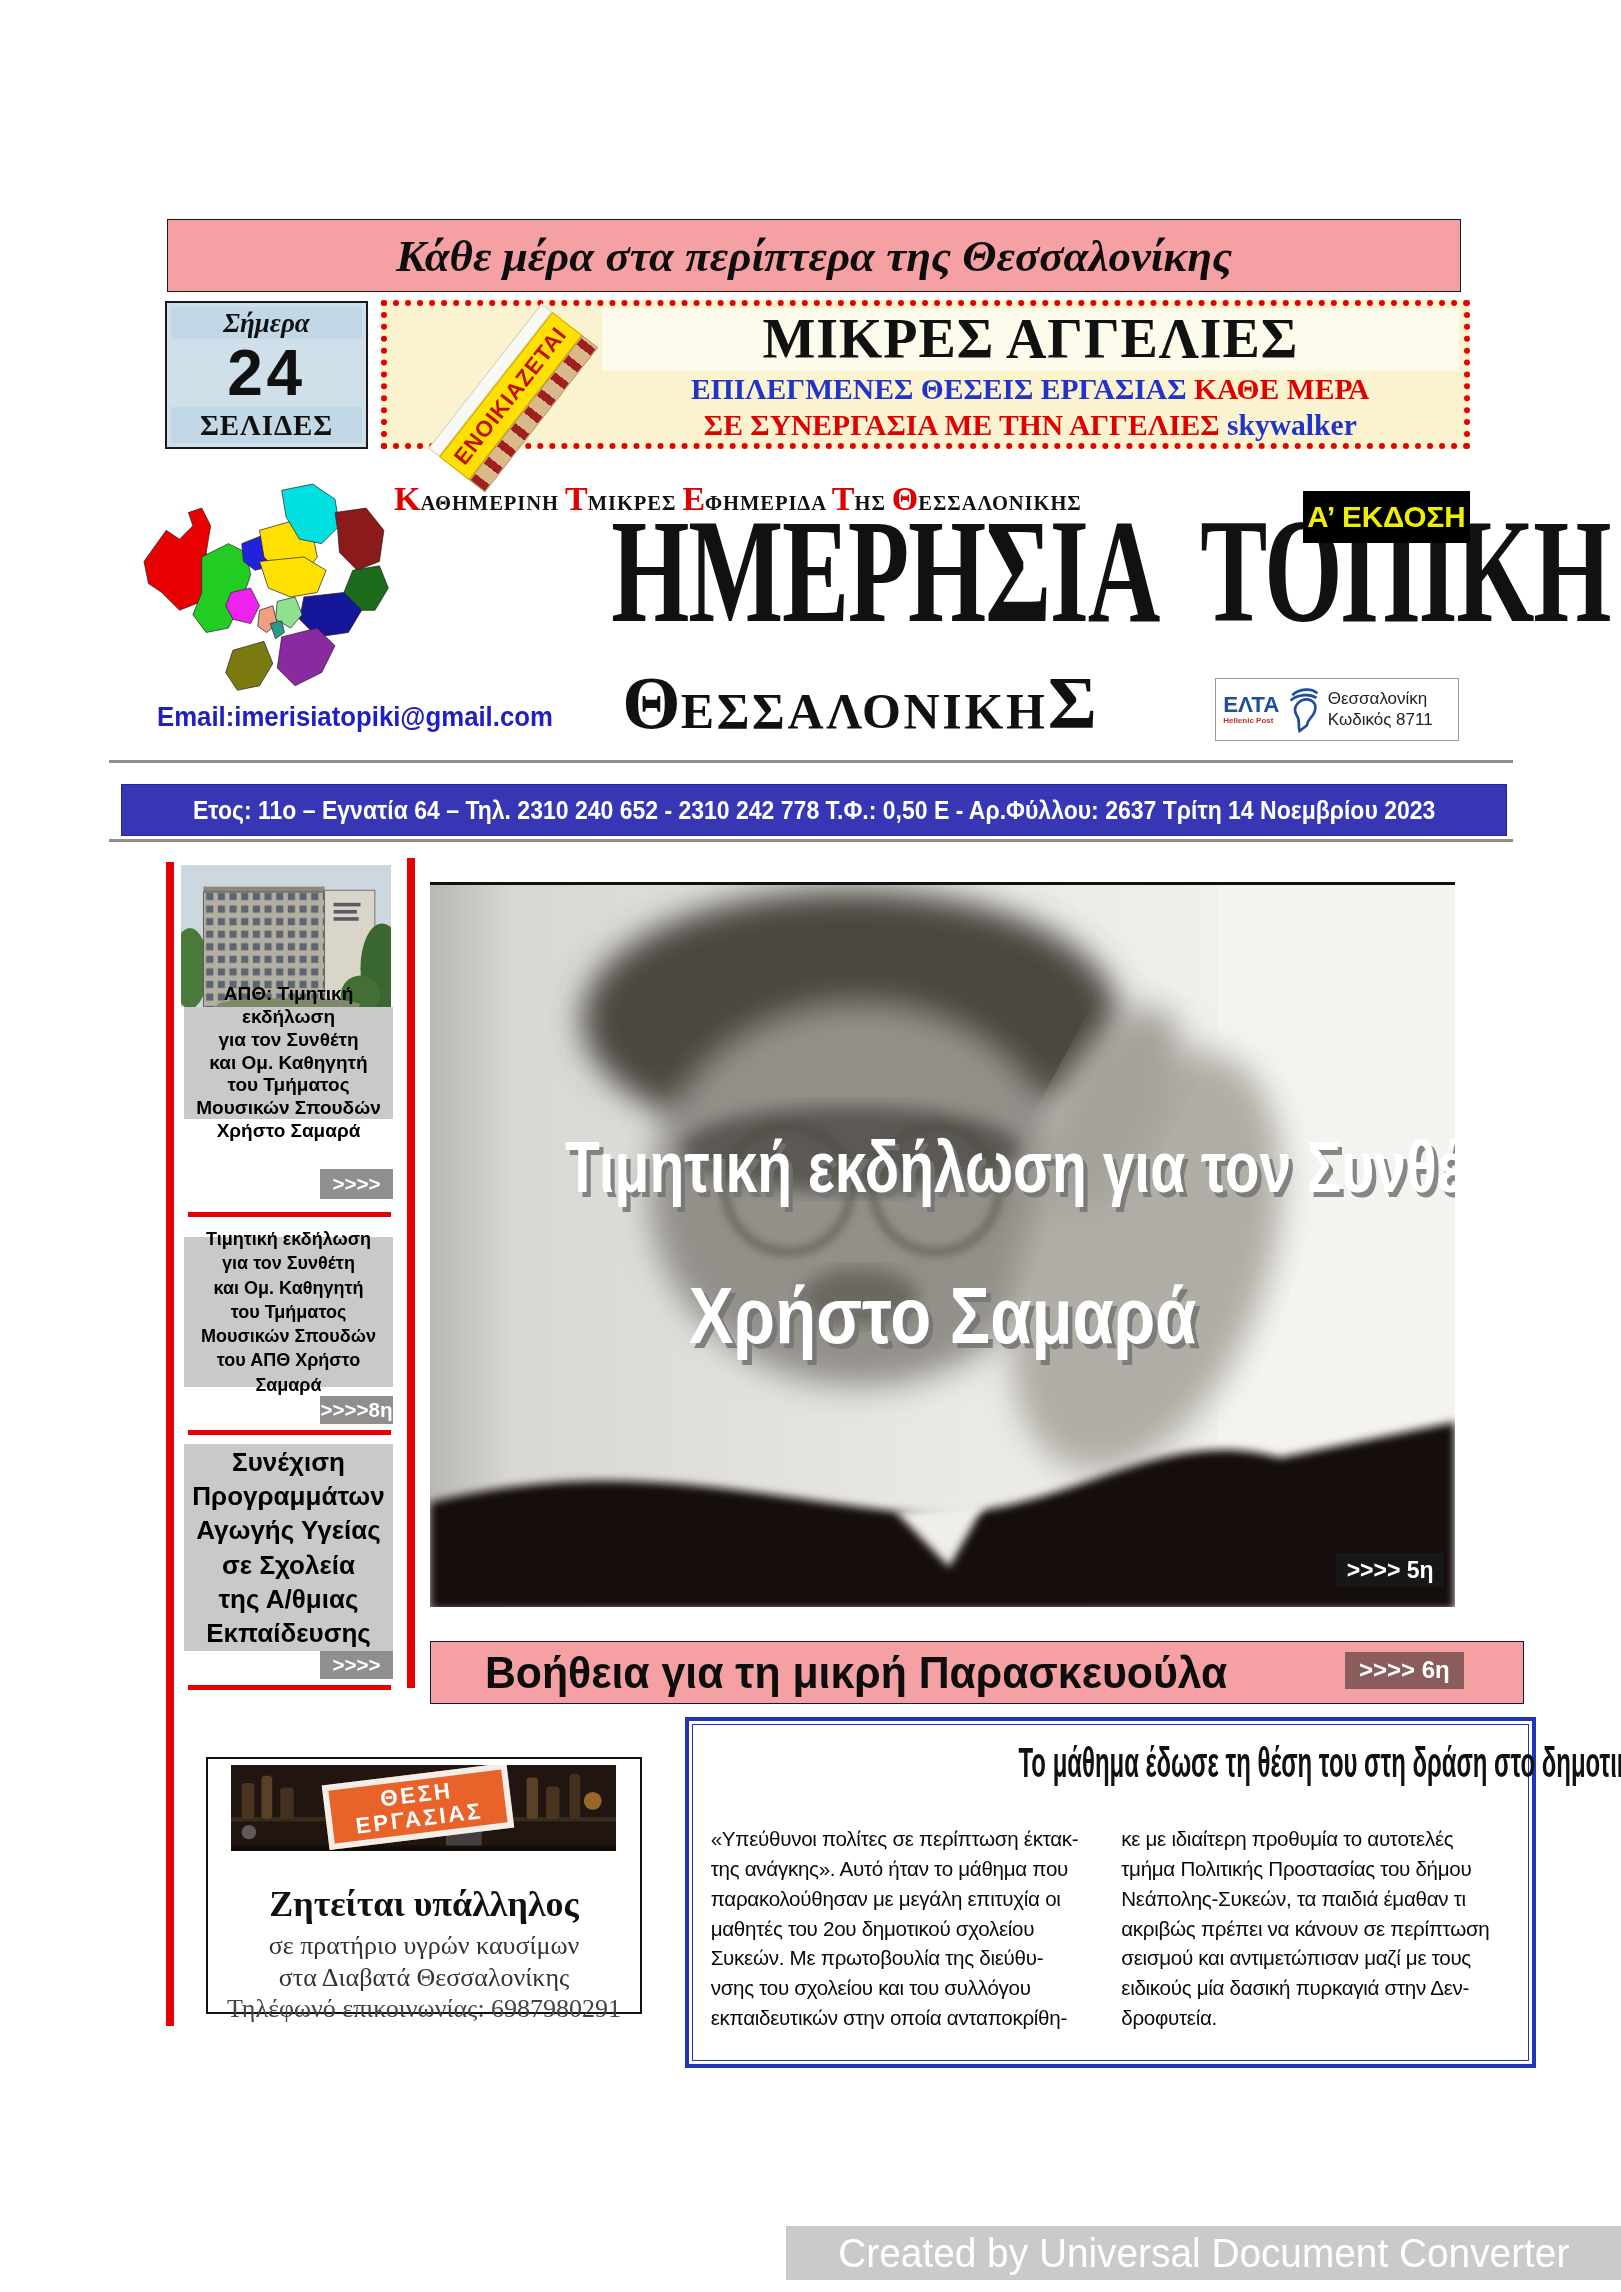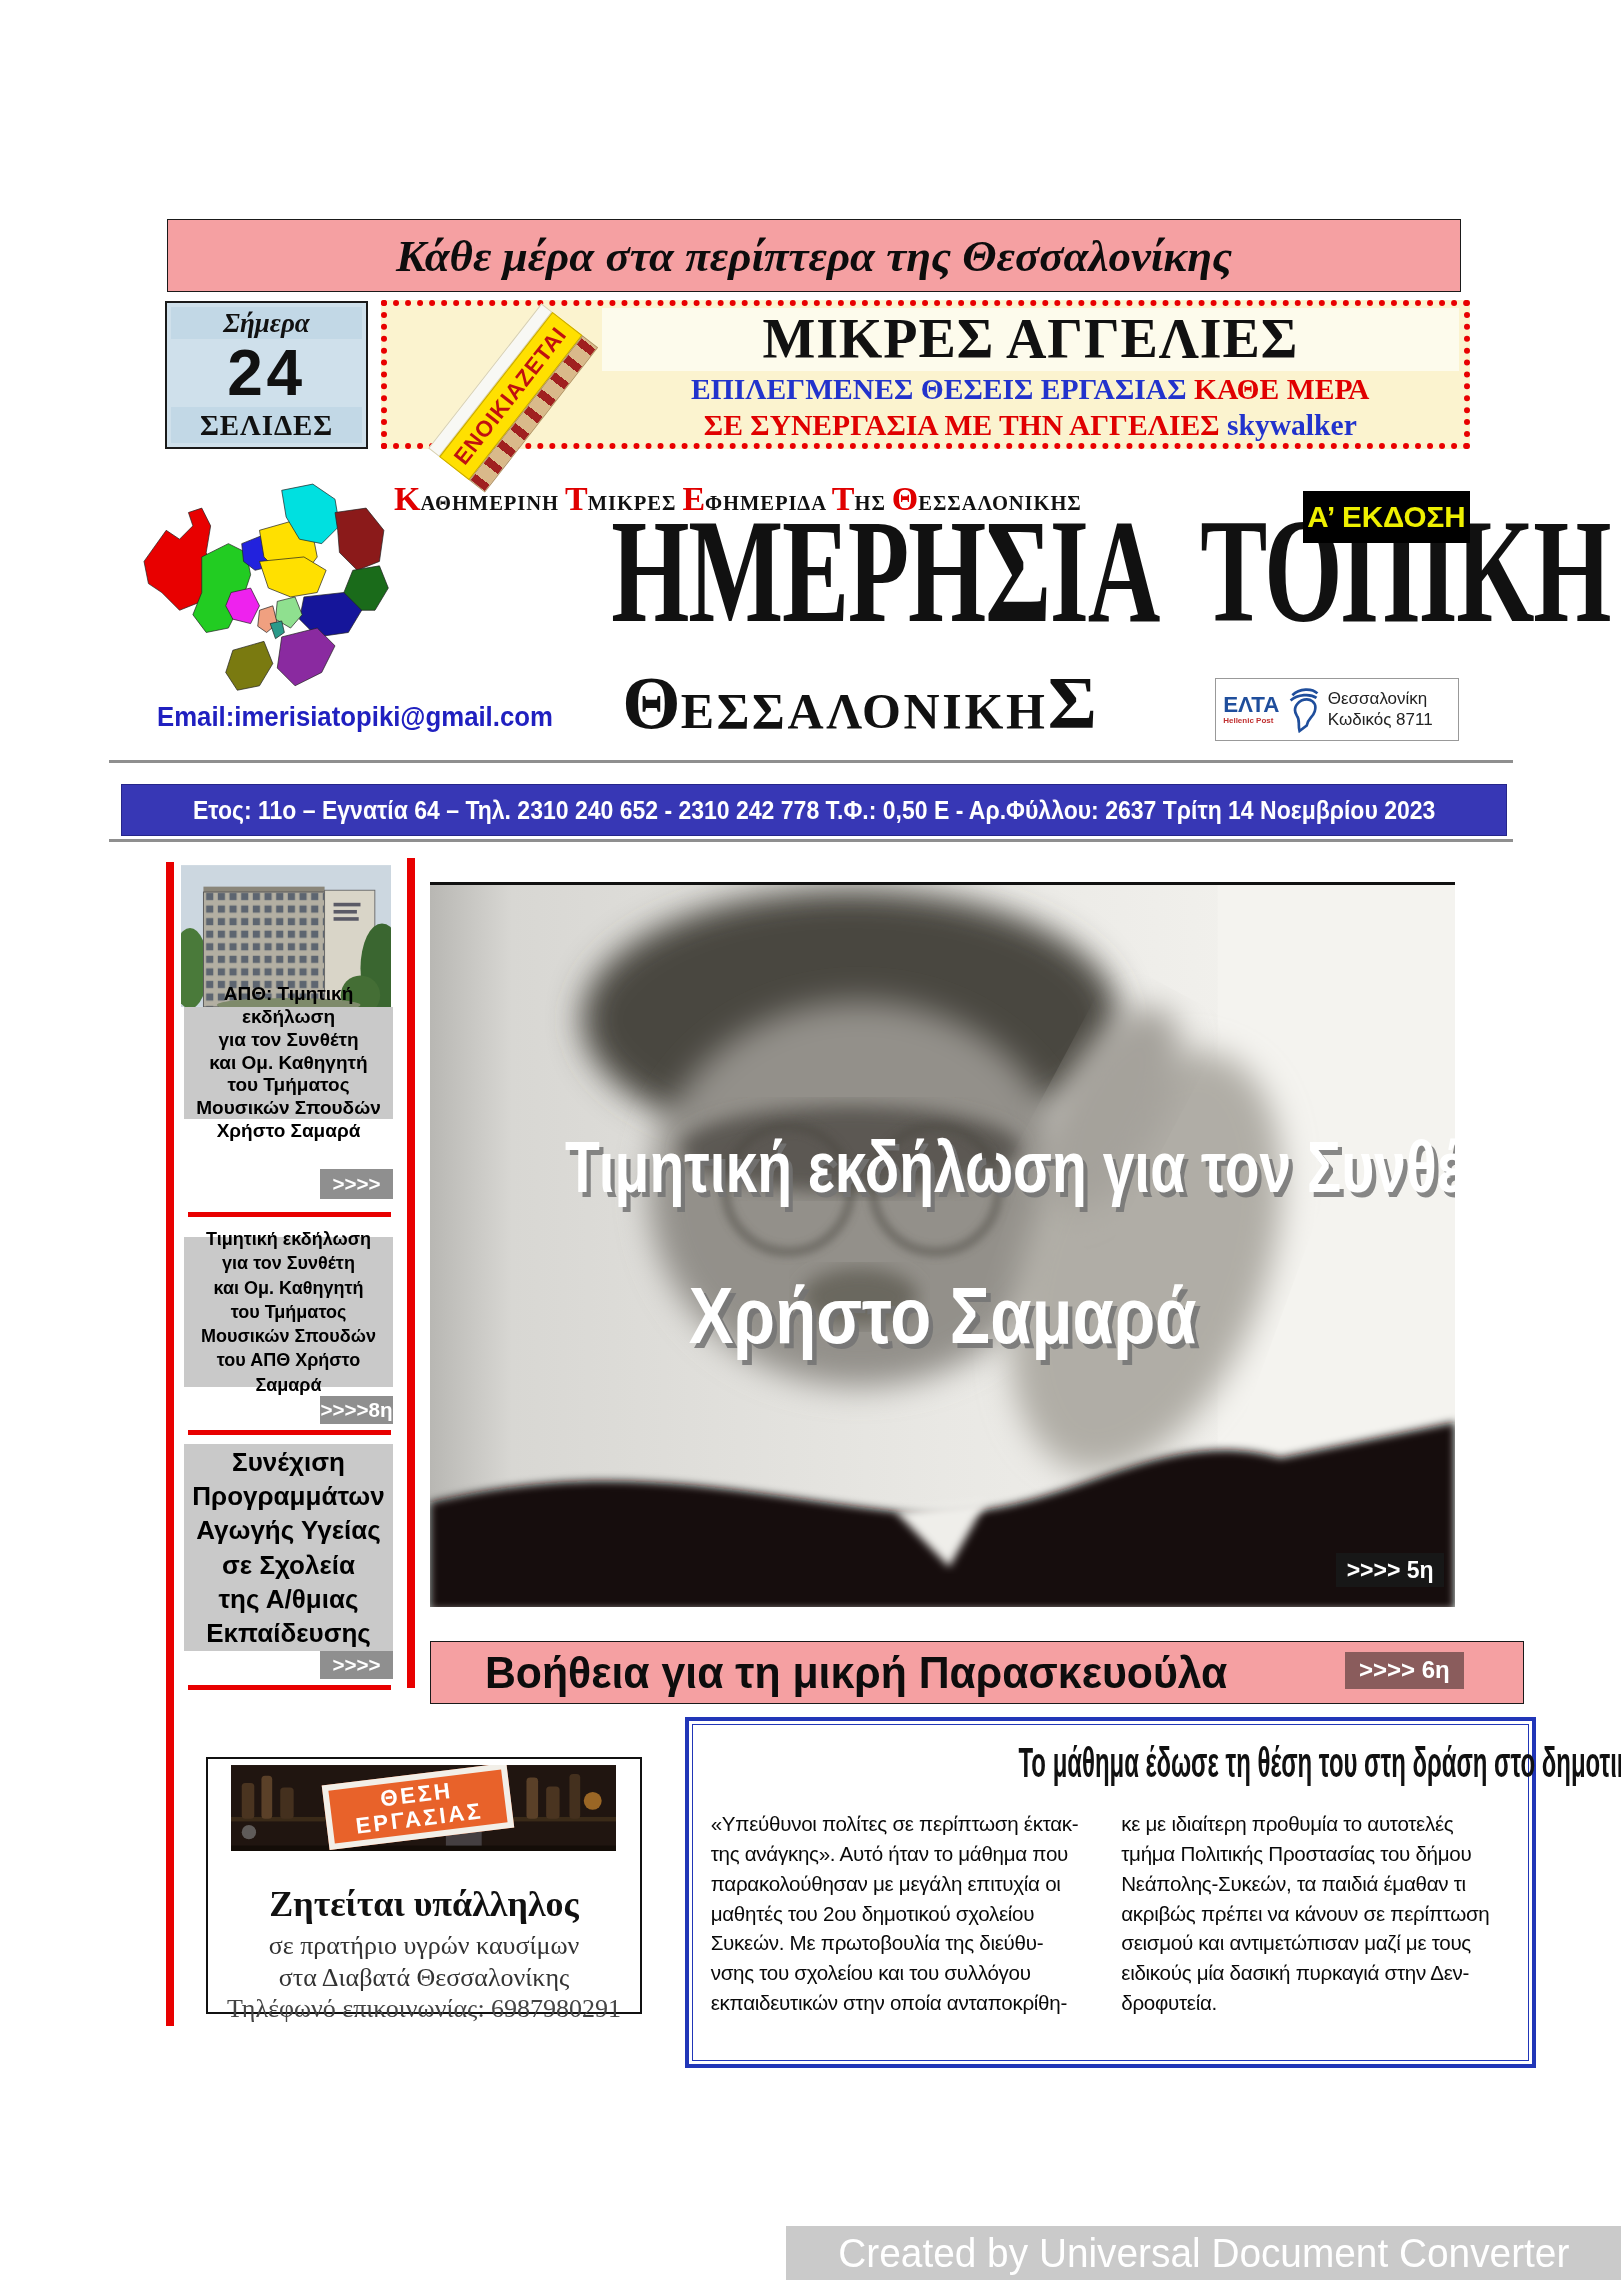--- a/index.html
+++ b/index.html
@@ -97,21 +97,21 @@
              color:#0d0d0d;white-space:nowrap;transform:scaleX(0.95);transform-origin:left center;}
   .help-badge{position:absolute;right:59px;top:9.9px;background:#8a5c5c;color:#fff;
               font-family:"Liberation Sans",sans-serif;font-weight:bold;font-size:24px;padding:4.5px 14.3px;}
 
   
   .school-box{left:685px;top:1717px;width:851px;height:351px;border:4.5px solid #2136b8;
               box-sizing:border-box;background:#fff;}
   .school-inner{position:absolute;inset:2.7px;border:1.8px solid #2136b8;padding:14.3px 18px 0;box-sizing:border-box;}
   .school-headline{text-align:center;font-family:"Liberation Sans",sans-serif;font-weight:bold;font-size:42px;height:56px;}
   .school-headline span{display:inline-block;white-space:nowrap;transform:scaleX(0.57);transform-origin:center top;}
-  .school-cols{display:flex;gap:21.5px;margin-top:14px;font-family:"Liberation Sans",sans-serif;
+  .school-cols{display:flex;gap:21.5px;margin-top:29px;font-family:"Liberation Sans",sans-serif;
                font-size:20.6px;line-height:1.45;letter-spacing:-0.3px;color:#0a0a0a;}
   .school-col{flex:1;}
 
   
   .job-box{left:206px;top:1757px;width:436px;height:257px;border:2.7px solid #111;box-sizing:border-box;background:#fff;}
   .job-photo{position:absolute;left:23px;top:6.3px;width:385px;height:86px;overflow:hidden;}
   .job-stamp{position:absolute;left:94px;top:9px;transform:rotate(-7deg);background:#e8622a;
              border:6.3px solid #f2efe8;color:#fff;font-family:"Liberation Sans",sans-serif;font-weight:bold;
              font-size:22.4px;line-height:24px;text-align:center;letter-spacing:2.7px;padding:2.7px 23px;}
   .job-title{position:absolute;top:124px;width:100%;text-align:center;font-weight:bold;font-size:36px;}

